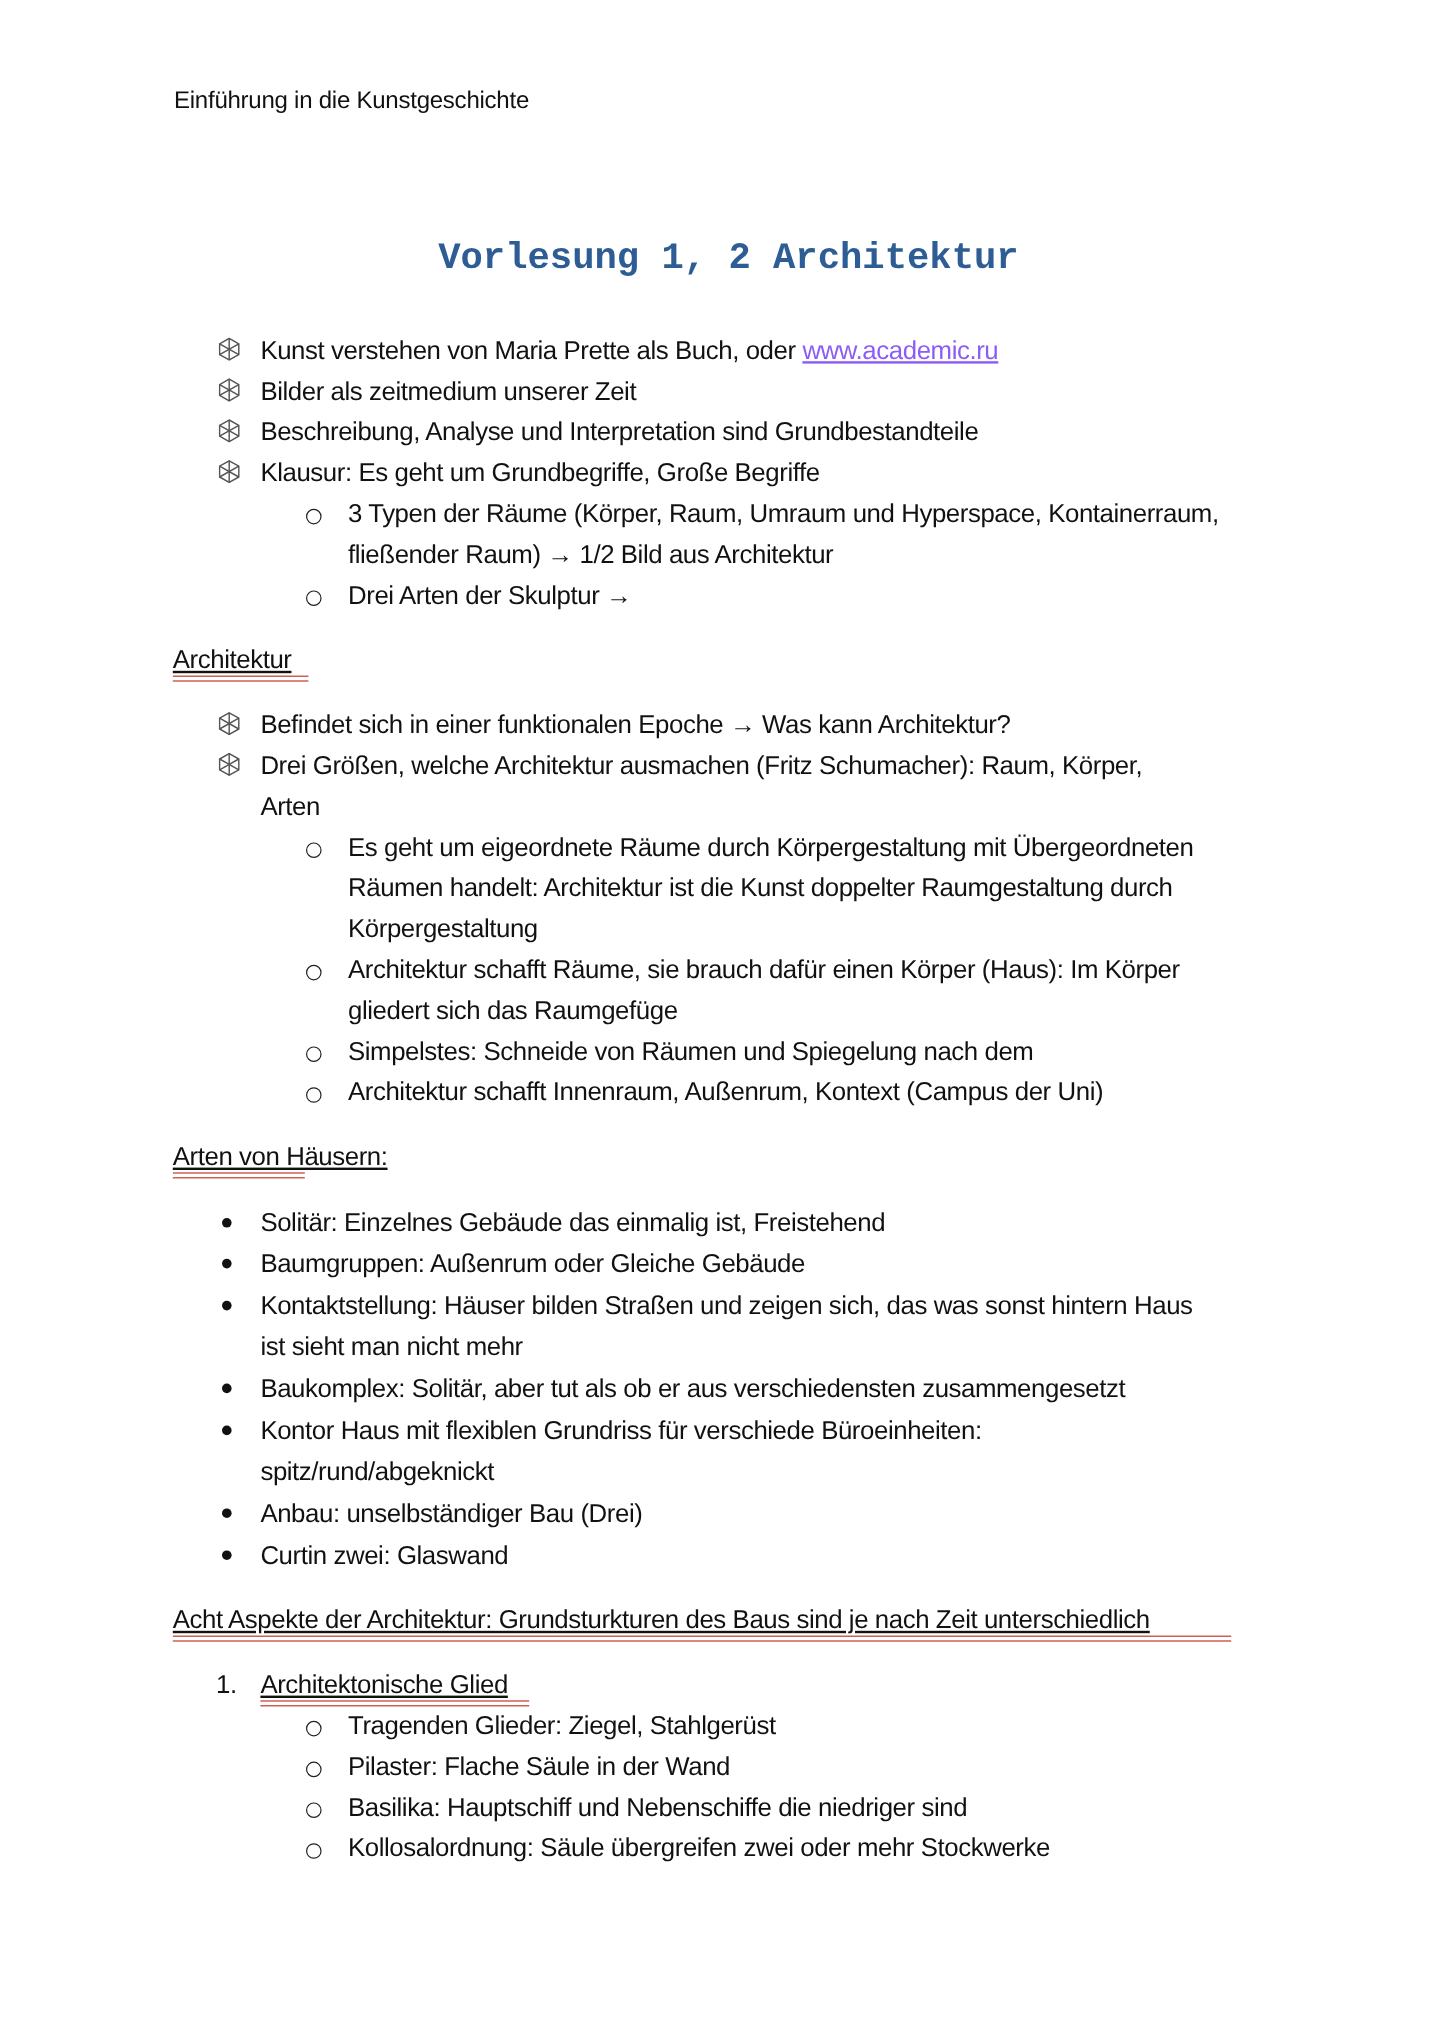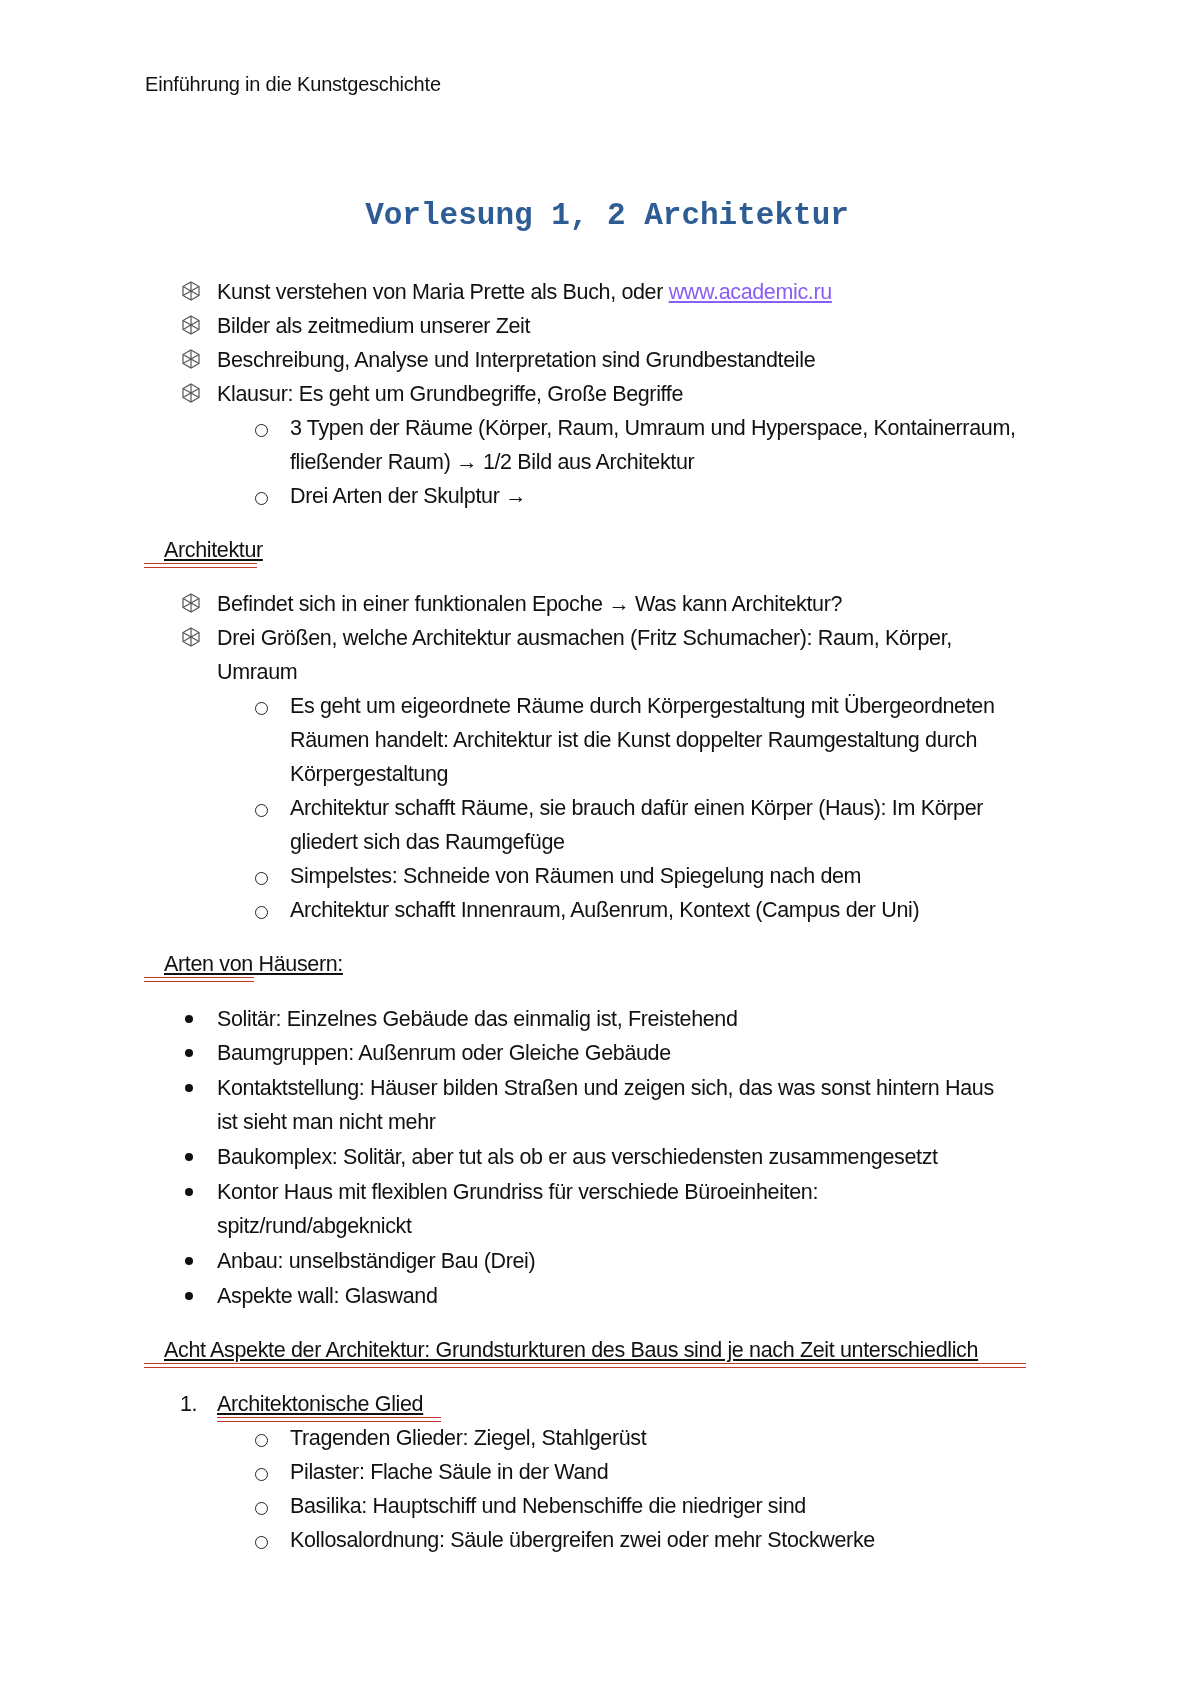--- a/index.html
+++ b/index.html
@@ -26,21 +26,21 @@
   .circle-bullet {
     width: 11px; height: 11px; border: 1.3px solid #222; border-radius: 50%;
   }
   .dot-bullet { width: 8px; height: 8px; background: #111; border-radius: 50%; }
   .text { position: absolute; }
   .lvl1 { left: 217px; width: 850px; }
   .lvl2 { left: 290px; width: 790px; }
   a.link { color: #8b5cf6; text-decoration: underline; }
   .section-head {
     position: absolute; left: 144px;
-    text-decoration: underline; text-decoration-color: #111; margin-left: 20px;
+    text-decoration: underline; text-decoration-color: #111;
   }
   .squiggle {
     position: absolute; height: 3px;
     border-bottom: 1px solid #c0392b; border-top: 1px solid #c0392b;
   }
   .num-marker { position: absolute; left: 180px; }
 </style>
 </head>
 <body>
 
@@ -128,21 +128,21 @@
           <g fill="none" stroke="#555" stroke-width="1.2">
             <polygon points="9,1 17,5.5 17,14.5 9,19 1,14.5 1,5.5"></polygon>
             <line x1="9" y1="1" x2="9" y2="19"></line>
             <line x1="1" y1="5.5" x2="17" y2="14.5"></line>
             <line x1="17" y1="5.5" x2="1" y2="14.5"></line>
           </g>
         </svg>
       <span class="text lvl1">Drei Größen, welche Architektur ausmachen (Fritz Schumacher): Raum, Körper,</span>
     </div>
     <div class="row" style="top:655px">
-      <span class="text lvl1">Umraum</span>
+      <span class="text lvl1">Arten</span>
     </div>
 
     <div class="row" style="top:689px">
       <span class="marker circle-bullet" style="left:255px;top:13px"></span>
       <span class="text lvl2">Es geht um eigeordnete Räume durch Körpergestaltung mit Übergeordneten</span>
     </div>
     <div class="row" style="top:723px">
       <span class="text lvl2">Räumen handelt: Architektur ist die Kunst doppelter Raumgestaltung durch</span>
     </div>
     <div class="row" style="top:757px">
@@ -194,21 +194,21 @@
     </div>
     <div class="row" style="top:1209px">
       <span class="text lvl1">spitz/rund/abgeknickt</span>
     </div>
     <div class="row" style="top:1244px">
       <span class="marker dot-bullet" style="left:185px;top:13px"></span>
       <span class="text lvl1">Anbau: unselbständiger Bau (Drei)</span>
     </div>
     <div class="row" style="top:1279px">
       <span class="marker dot-bullet" style="left:185px;top:13px"></span>
-      <span class="text lvl1">Aspekte wall: Glaswand</span>
+      <span class="text lvl1">Curtin zwei: Glaswand</span>
     </div>
   </div>
 
   <div class="body-text">
     <div class="section-head" style="top:1333px">Acht Aspekte der Architektur: Grundsturkturen des Baus sind je nach Zeit unterschiedlich</div>
     <div class="squiggle" style="left:144px;top:1363px;width:882px"></div>
 
     <div class="row" style="top:1387px">
       <span class="num-marker">1.</span>
       <span class="text lvl1" style="text-decoration:underline">Architektonische Glied</span>

